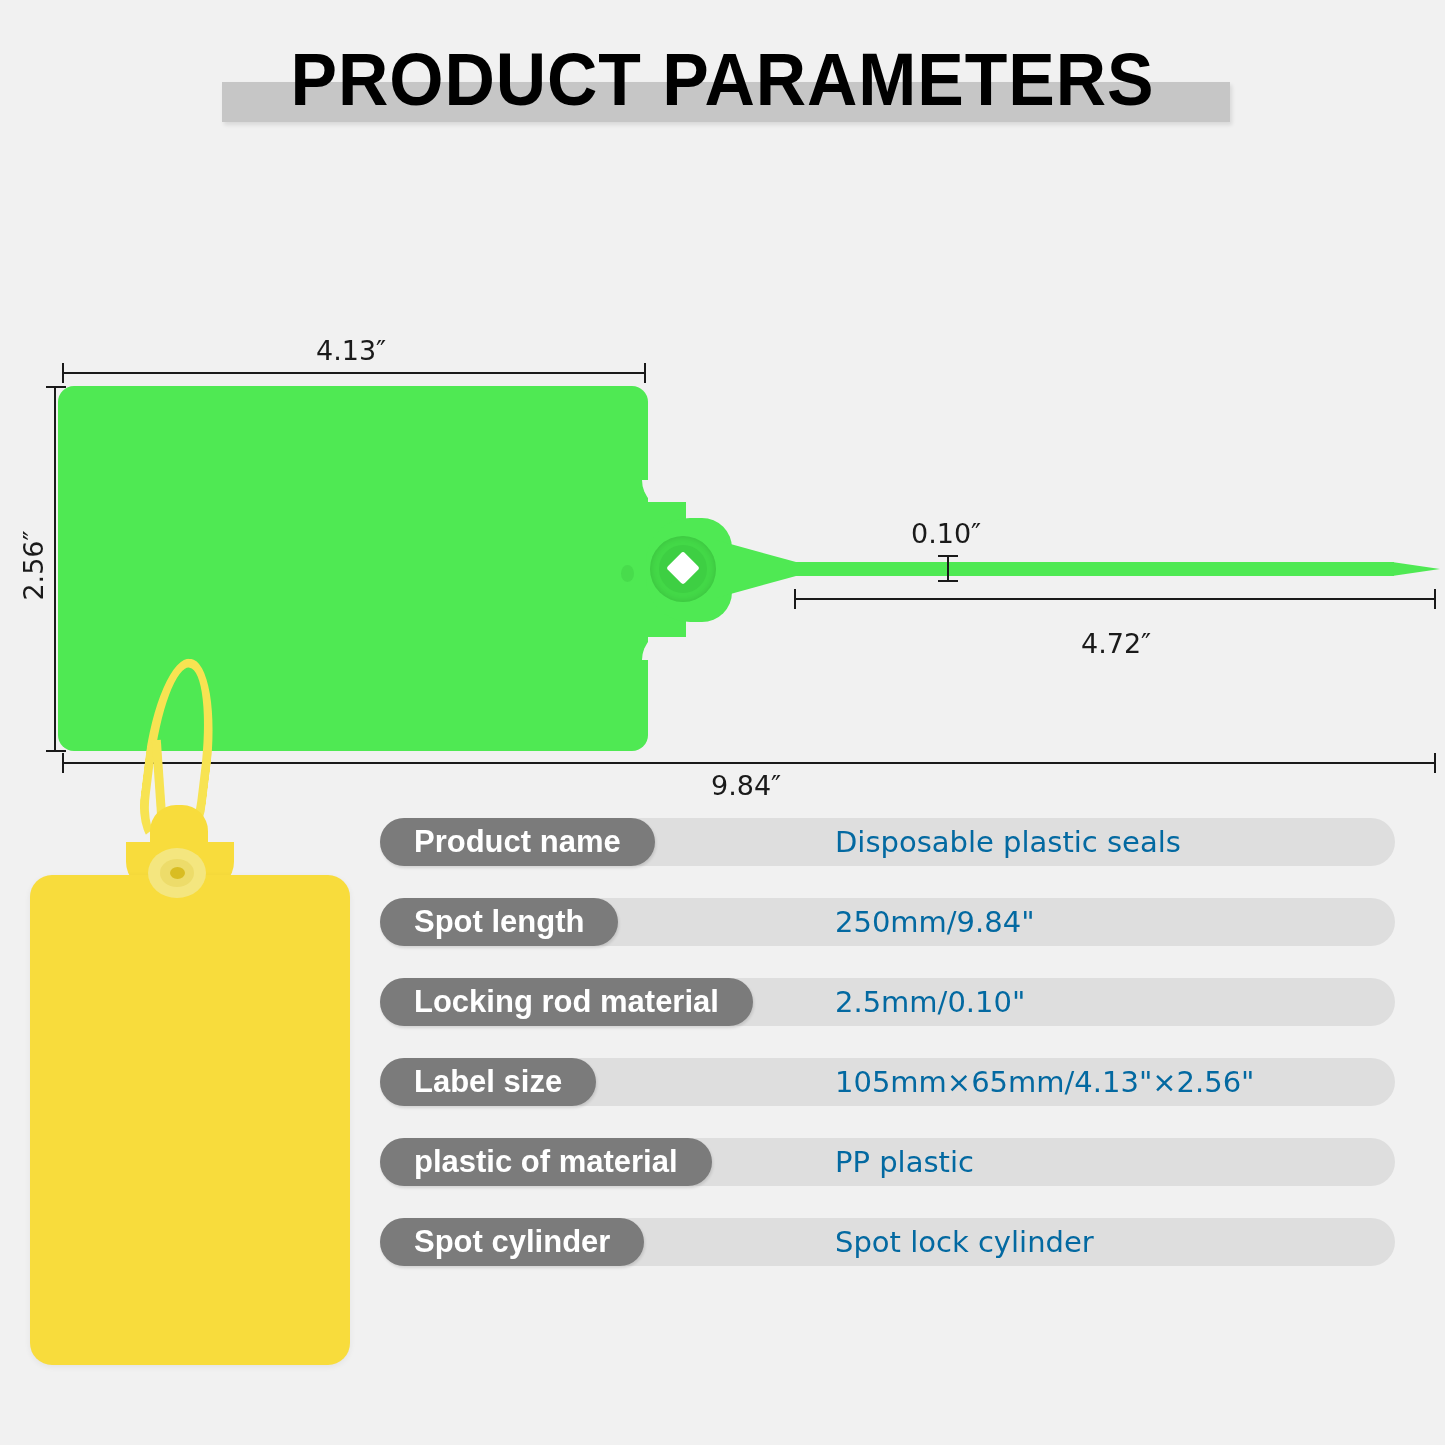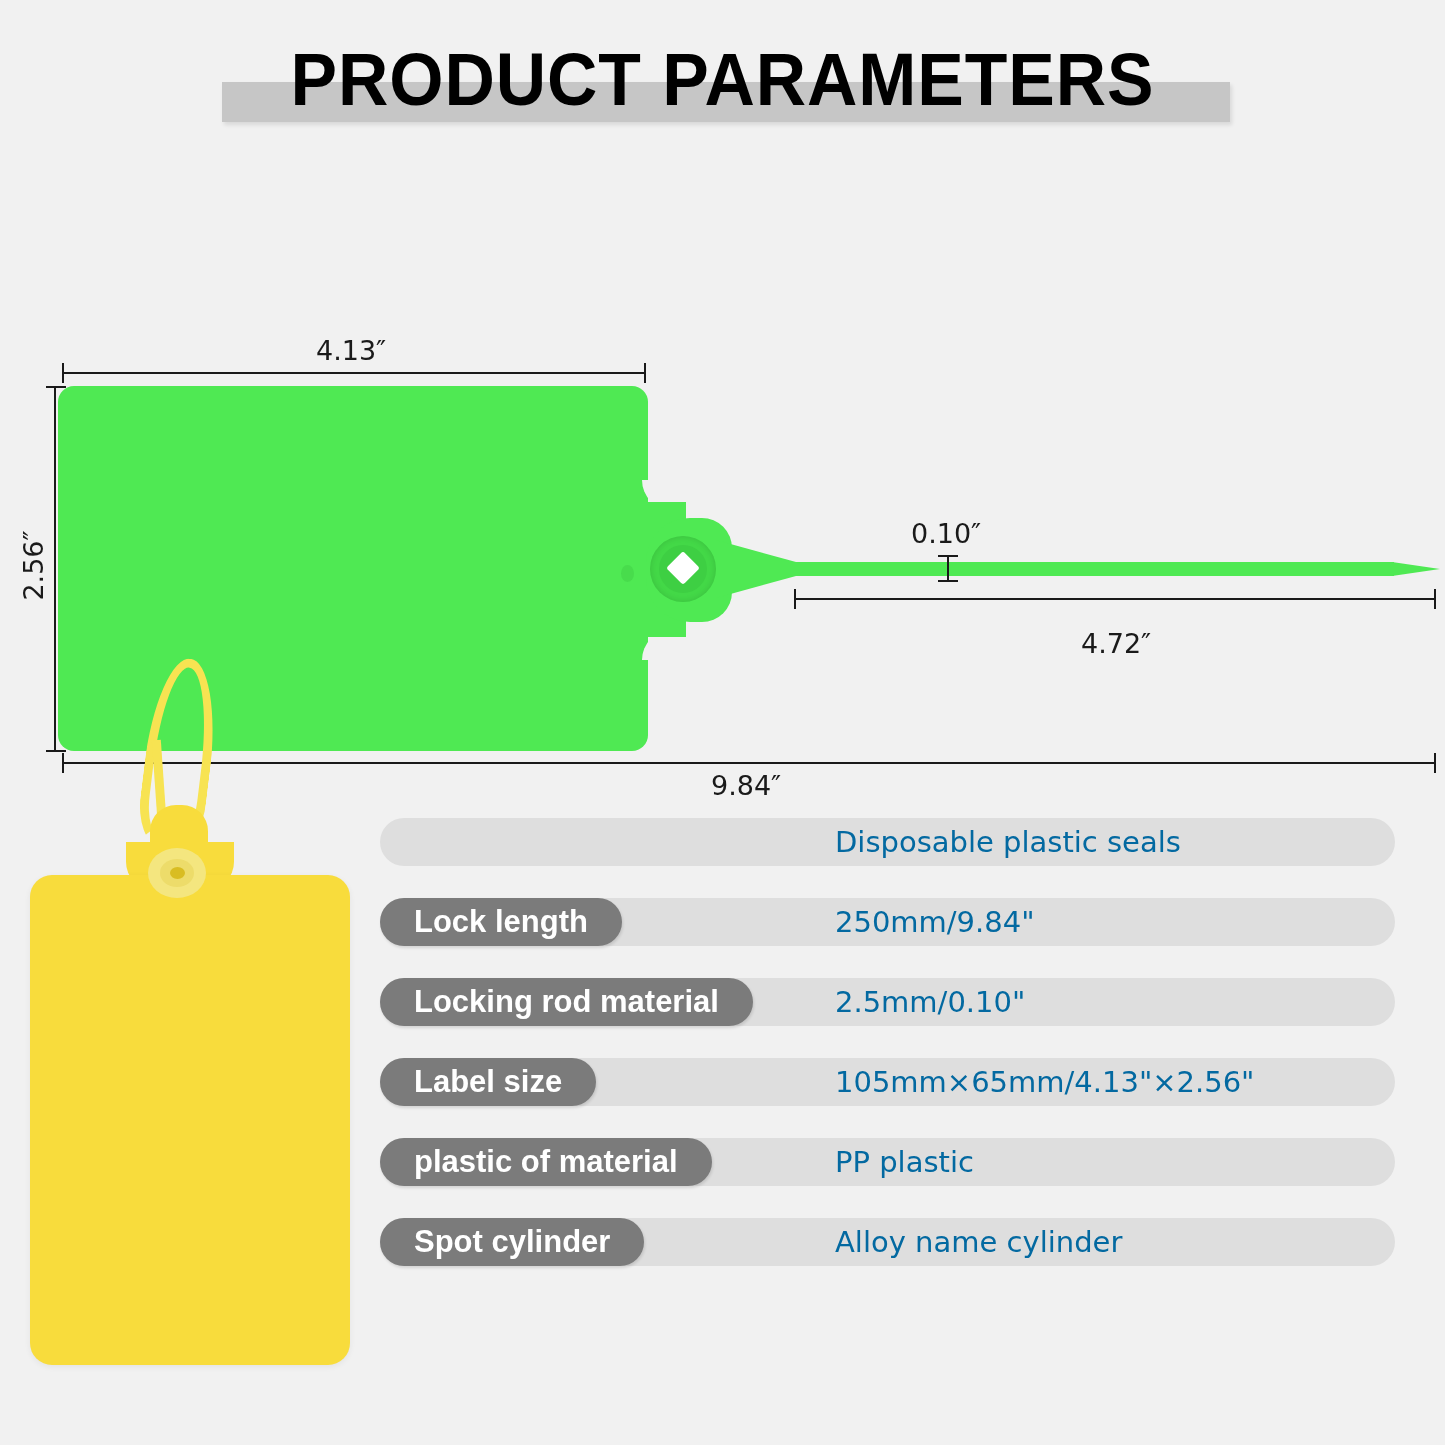--- a/index.html
+++ b/index.html
@@ -451,43 +451,44 @@
     <div id="yellow-tag-body"></div>
     <div id="yellow-lock-ring-outer"></div>
     <div id="yellow-lock-ring-inner"></div>
     <div id="yellow-lock-hole"></div>
   </div>
 
   <div id="spec-table">
 
 
     <div class="spec-row">
+      <div class="spec-pill">Product name</div>
       <div class="spec-value">Disposable plastic seals</div>
     </div>
 
     <div class="spec-row">
-      <div class="spec-pill">Lock length</div>
+      <div class="spec-pill">Spot length</div>
       <div class="spec-value">250mm/9.84"</div>
     </div>
 
     <div class="spec-row">
       <div class="spec-pill">Locking rod material</div>
       <div class="spec-value">2.5mm/0.10"</div>
     </div>
 
     <div class="spec-row">
       <div class="spec-pill">Label size</div>
       <div class="spec-value">105mm×65mm/4.13"×2.56"</div>
     </div>
 
     <div class="spec-row">
       <div class="spec-pill">plastic of material</div>
       <div class="spec-value">PP plastic</div>
     </div>
 
     <div class="spec-row">
       <div class="spec-pill">Spot cylinder</div>
-      <div class="spec-value">Alloy name cylinder</div>
+      <div class="spec-value">Spot lock cylinder</div>
     </div>
 
   </div>
 
 </div>
 
 </body></html>

